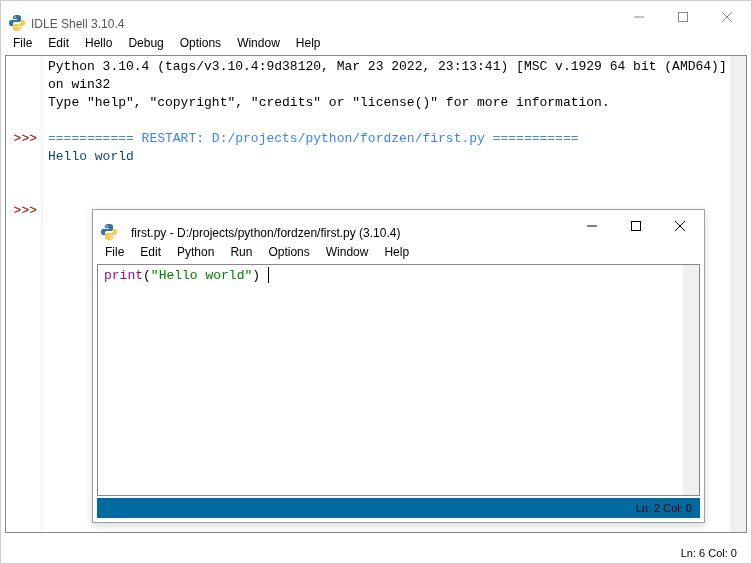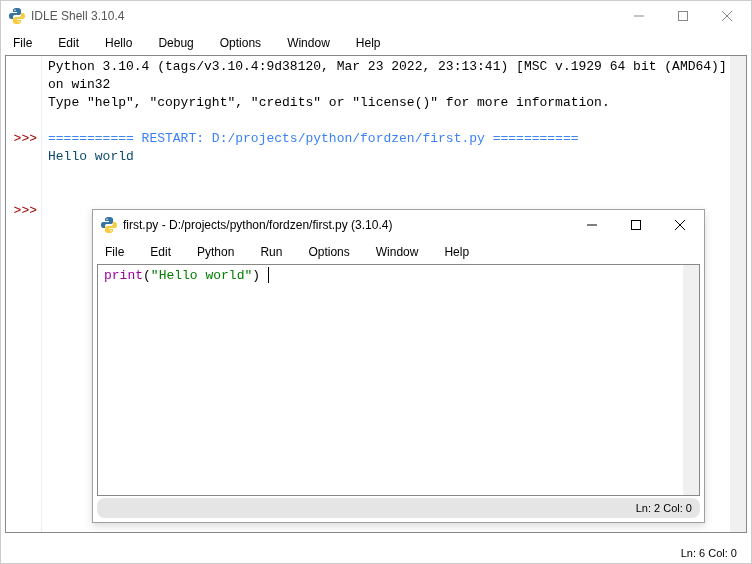--- a/index.html
+++ b/index.html
@@ -25,21 +25,21 @@
     border-color: #ccc;
   }
   .window.editor {
     left: 92px; top: 209px; width: 613px; height: 314px;
     box-shadow: 0 3px 8px rgba(0,0,0,0.15);
   }
   .titlebar {
     height: 30px;
     background: #fff;
     display: flex;
-    align-items: center;
+    align-items: flex-end;
     color: #555;
     font-size: 12px;
     padding: 0 2px 0 8px;
     border-bottom: 0;
   }
   .titlebar.active { color: #000; }
   .titlebar .icon {
     width: 16px; height: 16px; margin-right: 6px;
     position: relative;
   }
@@ -53,21 +53,21 @@
   }
   .winbtn svg { width:10px; height:10px; }
   .menubar {
     height: 24px;
     background:#fff;
     display:flex;
     align-items:center;
     padding: 0 4px;
     color:#000;
     font-size:12px;
-    gap:10px;
+    gap:0;
   }
   .menubar span { padding: 3px 8px; }
   .content-wrap {
     flex:1;
     display:flex;
     position:relative;
   }
   .shell-content {
     flex:1;
     display:flex;
@@ -107,21 +107,21 @@
     background:#fff;
     display:flex;
     justify-content:flex-end;
     align-items:center;
     padding:0 10px;
     font-size:11px;
     color:#000;
     border-top:0;
   }
   
-  .editor .titlebar { color:#000; }
+  .editor .titlebar { color:#000;gap:8px; }
   .editor-content {
     flex:1;
     border:1px solid #888;
     margin:0 4px 0 4px;
     position:relative;
     font-family:"Courier New", monospace;
     font-size:13px;
     line-height:18px;
     padding:2px 6px;
     background:#fff;
@@ -130,24 +130,24 @@
   .str { color:#008000; }
   .paren { color:#000; }
   .caret {
     display:inline-block;
     width:1px; height:16px;
     background:#000; vertical-align:text-bottom;
   }
   .editor .statusbar {
     border-top:0;
     height:20px;
-    background:#e5e5e5;
+    background:#0369a1;
     margin:2px 4px 4px 4px;
     padding:0 8px;
-    display:flex; justify-content:flex-end; align-items:center;border-radius:8px;
+    display:flex; justify-content:flex-end; align-items:center;
   }
   .shell .statusbar {
     margin:4px 4px 4px 4px;
     background:#fff;
     align-items:flex-end;
   }
 </style>
 </head>
 <body>
 

